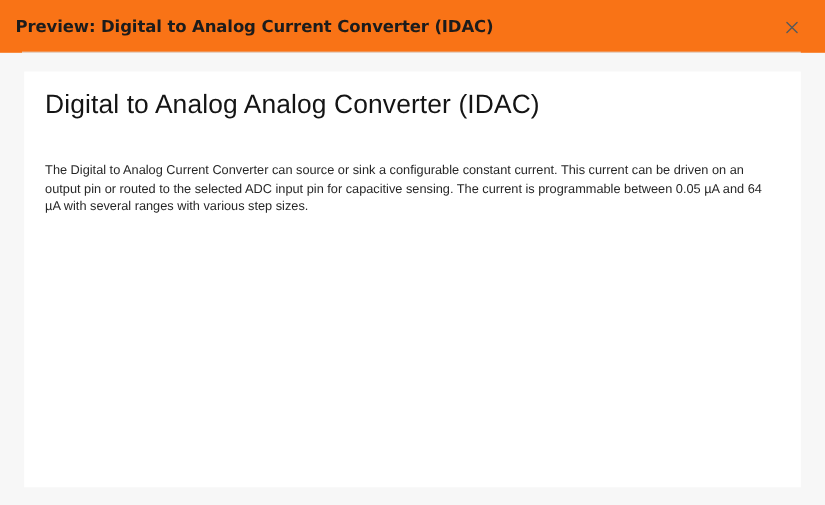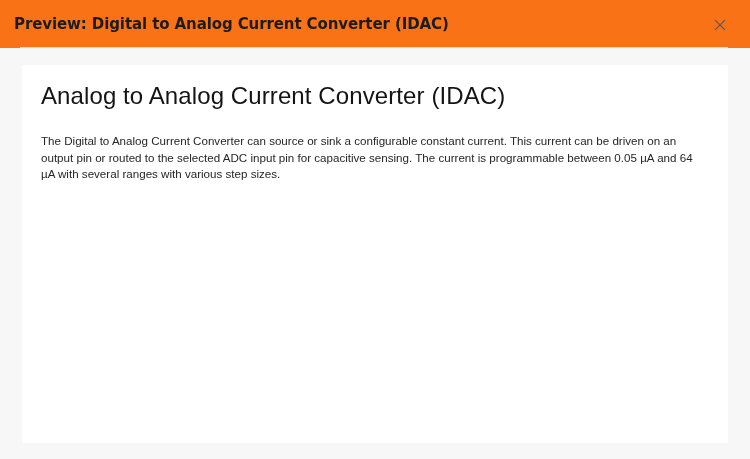--- a/index.html
+++ b/index.html
@@ -94,21 +94,21 @@
     padding: 0;
     font-family: "Liberation Sans", sans-serif;
     font-size: 24px;
     font-weight: normal;
     color: #141414;
     line-height: 30px;
     letter-spacing: 0.1px;
   }
 
   .doc-paragraph {
-    margin: 22px 0 0 0;
+    margin: 36px 0 0 0;
     padding: 0;
     font-family: "Liberation Sans", sans-serif;
     font-size: 11.6px;
     font-weight: normal;
     color: #262626;
     line-height: 16.5px;
     max-width: 658px;
     text-align: left;
   }
 </style>
@@ -127,18 +127,18 @@
           <line x1="10.6" y1="1.4" x2="1.4" y2="10.6" stroke="#5a5a5a" stroke-width="1.3" stroke-linecap="round"></line>
         </svg>
       </span>
     </button>
 
     <div class="header-divider"></div>
   </div>
 
   <div class="content-card">
     <div class="doc-body">
-      <h1 class="doc-heading">Analog to Analog Current Converter (IDAC)</h1>
+      <h1 class="doc-heading">Digital to Analog Analog Converter (IDAC)</h1>
       <p class="doc-paragraph">The Digital to Analog Current Converter can source or sink a configurable constant current. This current can be driven on an output pin or routed to the selected ADC input pin for capacitive sensing. The current is programmable between 0.05 µA and 64 µA with several ranges with various step sizes.</p>
     </div>
   </div>
 
 </div>
 
 </body></html>

